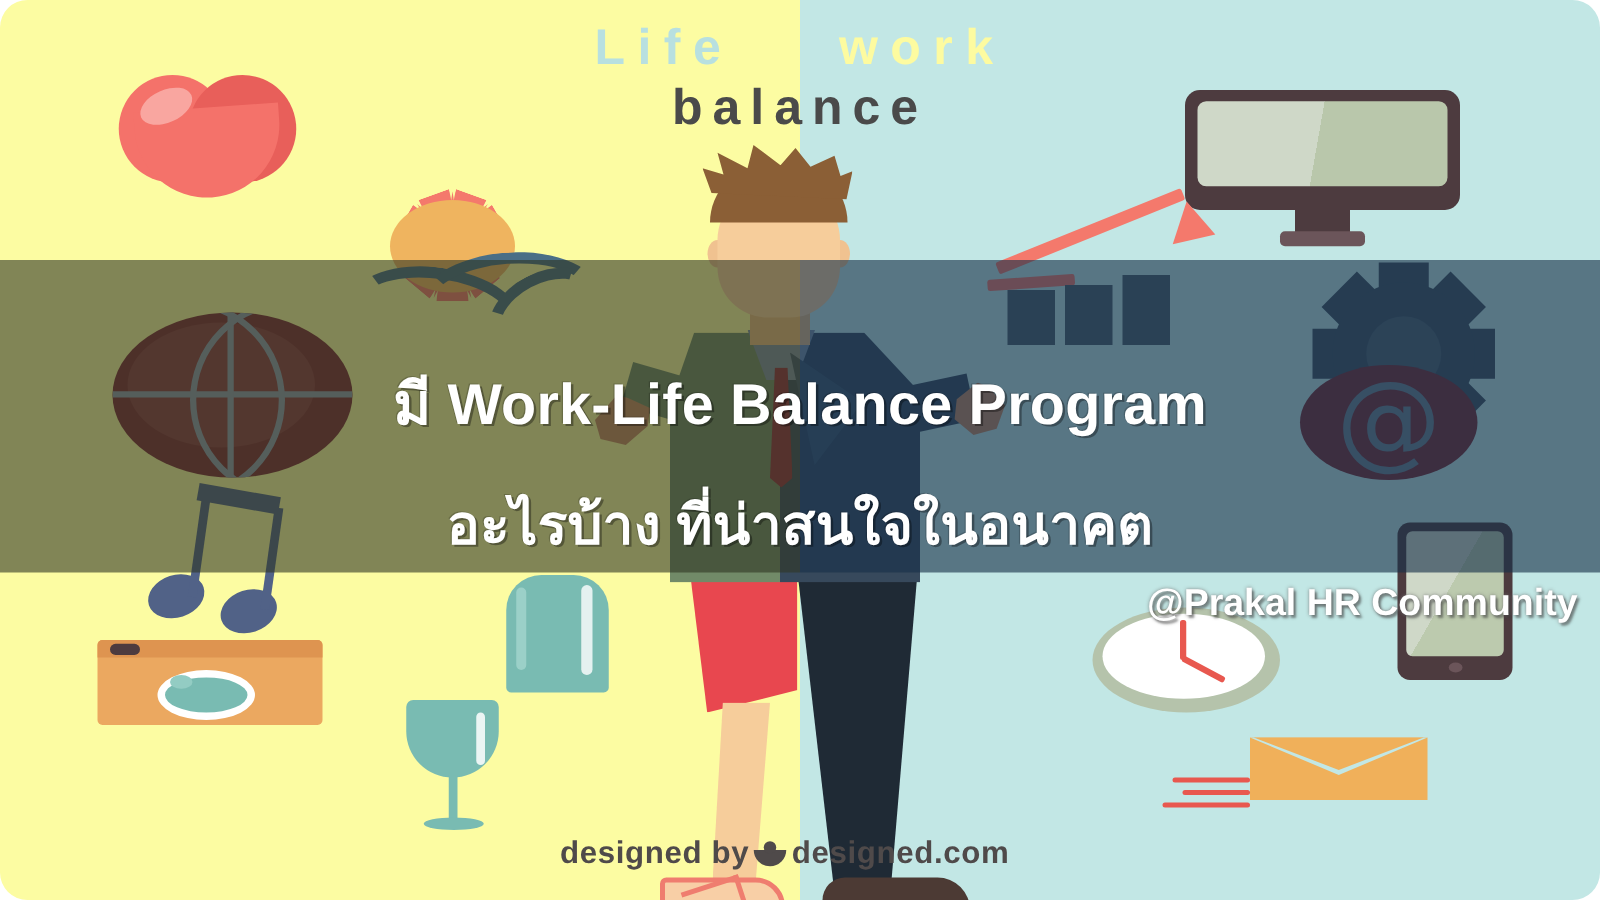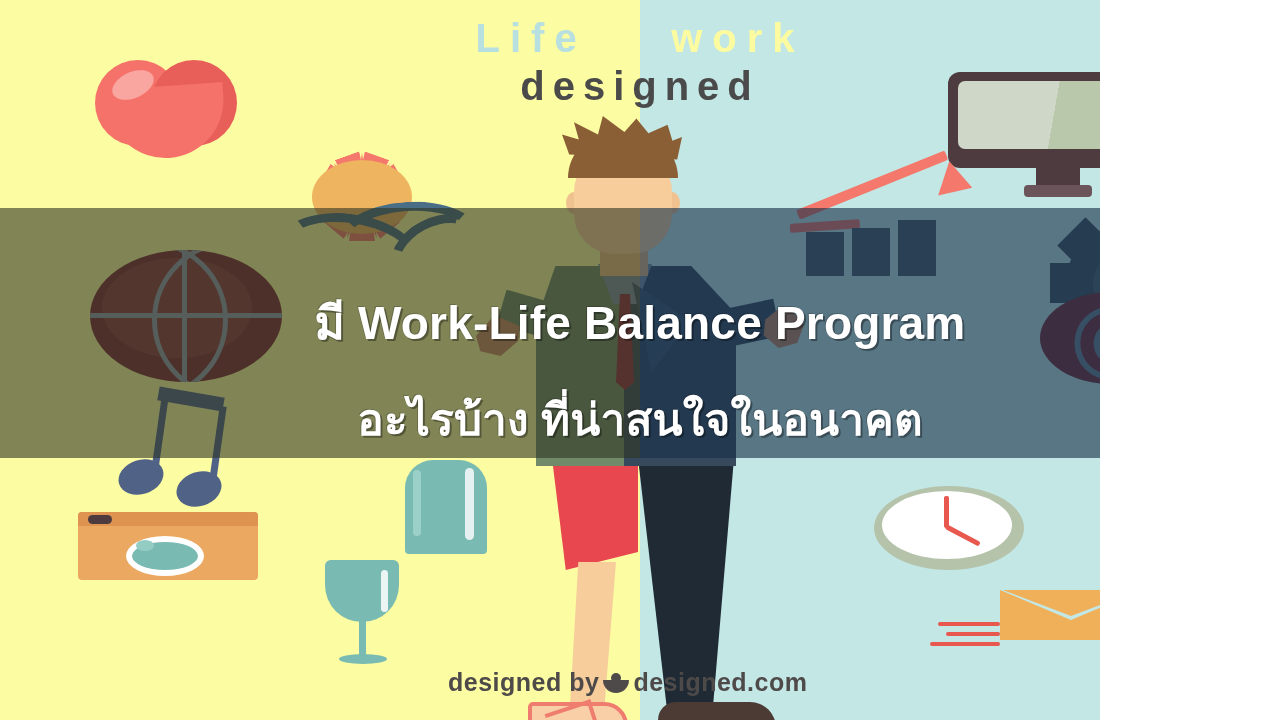--- a/index.html
+++ b/index.html
@@ -1,21 +1,21 @@
 <!DOCTYPE html>
 <html><head>
 <meta charset="utf-8">
 <style>
   html,body{margin:0;padding:0;}
   body{
     width:1280px;height:720px;overflow:hidden;
     font-family:"Liberation Sans", sans-serif;
     background:#fff;
   }
-  #stage{position:relative;width:1100px;height:720px;overflow:hidden;}
+  #stage{position:relative;width:1280px;height:720px;overflow:hidden;border-radius:22px;}
 
   
   .bg-half{position:absolute;top:0;height:720px;}
   .bg-left{left:0;width:640px;background:#fcfca2;}
   .bg-right{left:640px;width:640px;background:#c2e7e5;}
 
   
   .hero-title{position:absolute;top:14px;left:0;width:1280px;height:95px;
     text-align:center;pointer-events:none;}
   .hero-line1{font-size:40px;font-weight:700;letter-spacing:10px;line-height:48px;}
@@ -222,21 +222,21 @@
 
   <div class="bg-half bg-left"></div>
   <div class="bg-half bg-right"></div>
 
   <div class="hero-title">
     <div class="hero-line1">
       <span class="w-life">Life</span>
       <span>&nbsp;&nbsp;</span>
       <span class="w-work">work</span>
     </div>
-    <div class="hero-line2">designed</div>
+    <div class="hero-line2">balance</div>
   </div>
 
   <div class="ico heart">
     <div class="heart-lobe heart-l"></div>
     <div class="heart-lobe heart-r"></div>
     <div class="heart-body"></div>
     <div class="heart-shine"></div>
   </div>
 
   <div class="ico sun">
@@ -367,20 +367,21 @@
   </div>
 
   <div class="overlay ov-left"></div>
   <div class="overlay ov-right"></div>
 
   <div class="caption">
     <div class="cap-line cap2">อะไรบ้าง ที่น่าสนใจในอนาคต</div>
     <div class="cap-line cap1">มี Work-Life Balance Program</div>
   </div>
 
+  <div class="credit">@Prakal HR Community</div>
 
   <div class="wm">
     <span>designed by</span>
     <span class="wm-bird">
       <span class="wm-bird-b"></span>
         <span class="wm-bird-h"></span>
     </span>
     <span>designed.com</span>
   </div>
 

